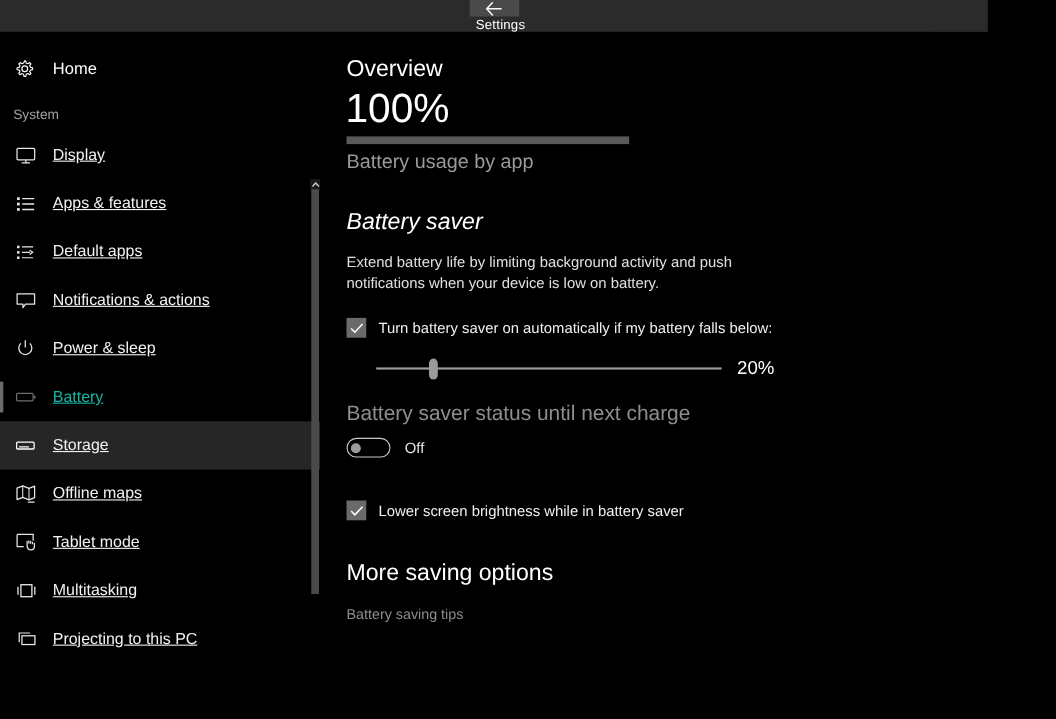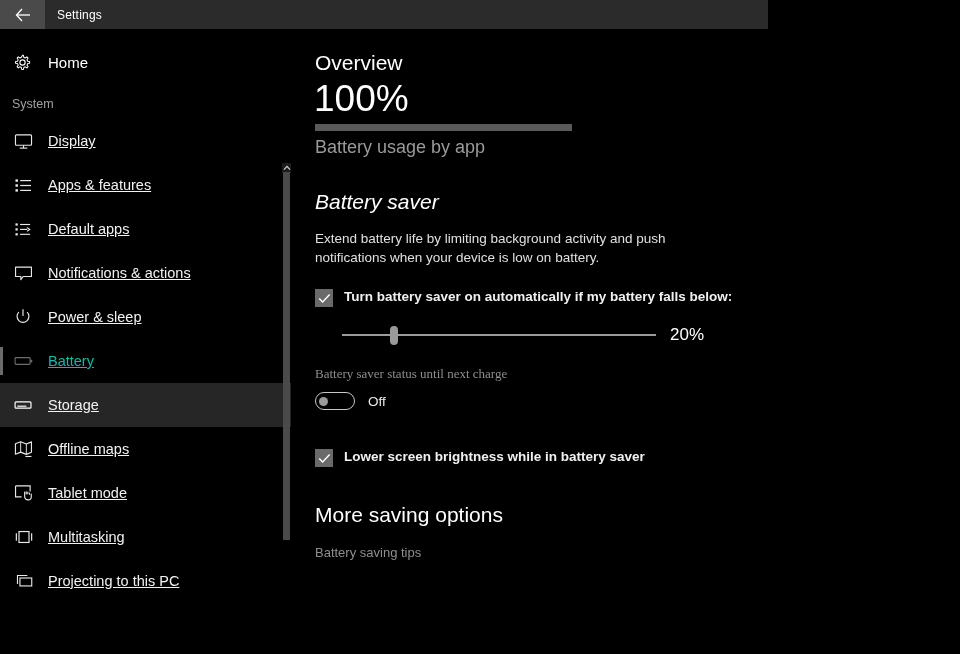--- a/index.html
+++ b/index.html
@@ -6,22 +6,22 @@
   html, body {
     width: 960px; height: 654px;
     background: #000;
     font-family: "Liberation Sans", sans-serif;
     overflow: hidden;
   }
   .app { position: relative; width: 960px; height: 654px; background: #000; }
 
   
   .titlebar {
-    position: absolute; top: 0; left: 0; width: 768px; height: 29px;
-    background: #2b2b2b; display: flex; align-items: center;
+    position: absolute; top: 0; left: 0; width: 898px; height: 29px;
+    background: #2b2b2b; display: flex; align-items: center; flex-direction: column;
   }
   .back-btn {
     width: 45px; height: 29px; background: #4a4a4a;
     display: flex; align-items: center; justify-content: center;
     cursor: pointer;
   }
   .back-btn svg { display: block; }
   .titlebar-title {
     margin-left: 12px; color: #ffffff; font-size: 12px;
     letter-spacing: .2px;
@@ -111,21 +111,21 @@
     color: #ffffff; font-size: 21px; font-weight: 400;
     margin: 32px 0 0 24px;
     font-style: italic;
   }
   .desc {
     color: #e0e0e0; font-size: 13.5px; line-height: 1.42;
     margin: 15px 0 0 24px; width: 380px;
   }
 
   .checkrow {
-    display: flex; margin: 22px 0 0 24px; cursor: pointer; font-weight: bold;
+    display: flex; align-items: center; margin: 22px 0 0 24px; cursor: pointer;
   }
   .cbox {
     width: 18px; height: 18px; background: #6a6a6a;
     display: flex; align-items: center; justify-content: center;
     flex: 0 0 18px;
   }
   .checkrow .ctext { color: #f0f0f0; font-size: 13.5px; margin-left: 11px; }
 
   .sliderrow {
     display: flex; align-items: center; margin: 18px 0 0 51px;
@@ -138,21 +138,21 @@
     position: absolute; left: 0; right: 0; top: 9px; height: 1.5px;
     background: #9a9a9a;
   }
   .sthumb {
     position: absolute; left: 48px; top: 1px;
     width: 8px; height: 19px; border-radius: 4px; background: #9a9a9a;
   }
   .sval { color: #ffffff; font-size: 17px; margin-left: 14px; }
 
   .statuslbl {
-    color: #8e8e8e; font-size: 13px; margin: 21px 0 0 24px; font-family: Liberation Serif, serif;
+    color: #8e8e8e; font-size: 19px; margin: 21px 0 0 24px;
   }
   .togglerow {
     display: flex; align-items: center; margin: 10px 0 0 24px;
   }
   .tog {
     width: 40px; height: 18px; border: 1.5px solid #c8c8c8;
     border-radius: 9px; display: flex; align-items: center;
     padding: 0 3px; cursor: pointer;
   }
   .tog .knob {

